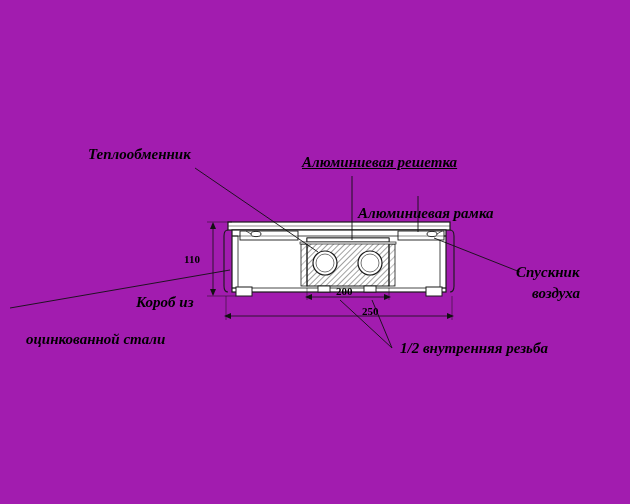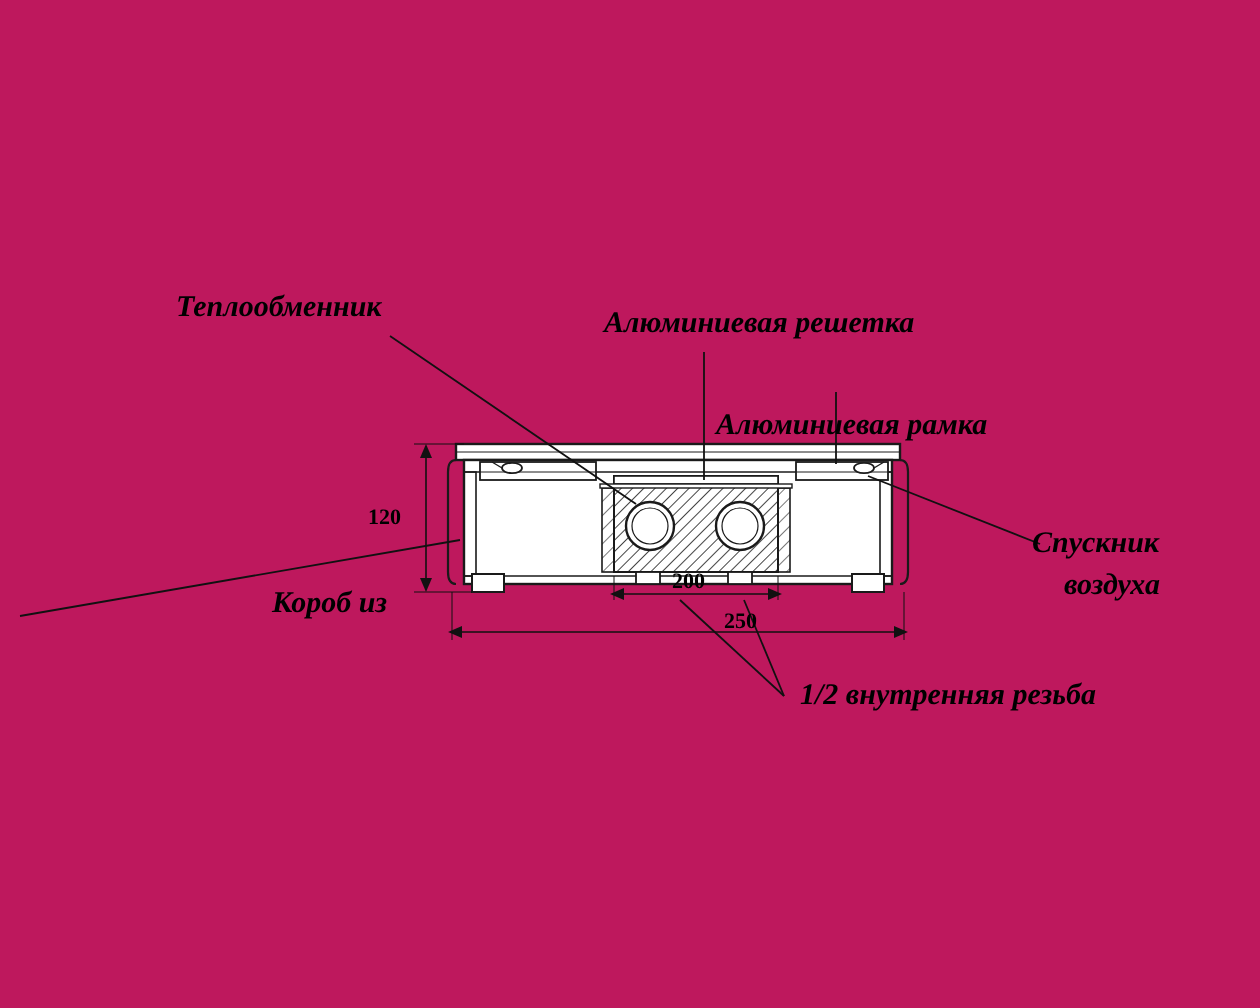--- a/index.html
+++ b/index.html
@@ -4,21 +4,21 @@
 <style>
   html, body {
     margin: 0;
     padding: 0;
     background: #ffffff;
   }
   #stage {
     position: relative;
     width: 630px;
     height: 504px;
-    background: #be185d;
+    background: #a21caf;
     overflow: hidden;
     font-family: "Liberation Serif", serif;
   }
   .label {
     position: absolute;
     font-family: "Liberation Serif", serif;
     font-weight: bold;
     font-style: italic;
     font-size: 15px;
     color: #000000;
@@ -159,30 +159,31 @@
 
       <line x1="10" y1="308" x2="230" y2="270"></line>
 
       <line x1="392" y1="348" x2="340" y2="300"></line>
       <line x1="392" y1="348" x2="372" y2="300"></line>
     </g>
   </svg>
 
   <div class="label" style="left:88px; top:146px;">Теплообменник</div>
 
-  <div class="label" style="left:302px; top:154px;">Алюминиевая решетка</div>
+  <div class="label" style="left:302px; top:154px;text-decoration:underline;">Алюминиевая решетка</div>
 
   <div class="label" style="left:358px; top:174px;margin-top:31px;">Алюминиевая рамка</div>
 
   <div class="label" style="left:516px; top:264px;">Спускник</div>
   <div class="label" style="left:532px; top:285px;">воздуха</div>
 
   <div class="label" style="left:136px; top:294px;">Короб из</div>
+  <div class="label" style="left:26px; top:331px;">оцинкованной стали</div>
 
   <div class="label" style="left:400px; top:340px;">1/2 внутренняя резьба</div>
 
-  <div class="dim-text" style="left:184px; top:253px;">120</div>
+  <div class="dim-text" style="left:184px; top:253px;">110</div>
 
   <div class="dim-text" style="left:336px; top:285px;">200</div>
 
   <div class="dim-text" style="left:330px; top:305px;margin-left:32px;">250</div>
 
 </div>
 
 </body></html>

